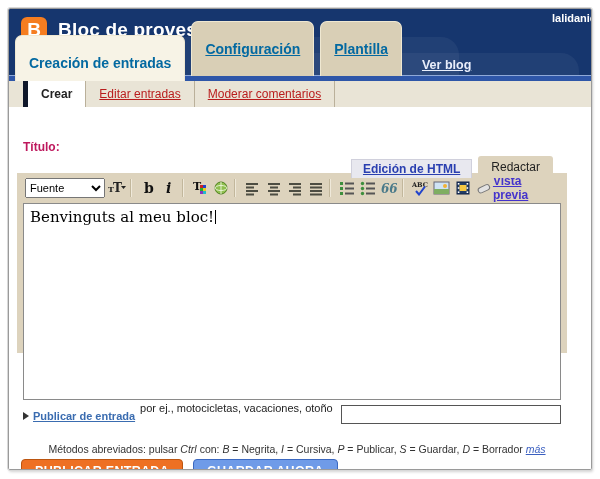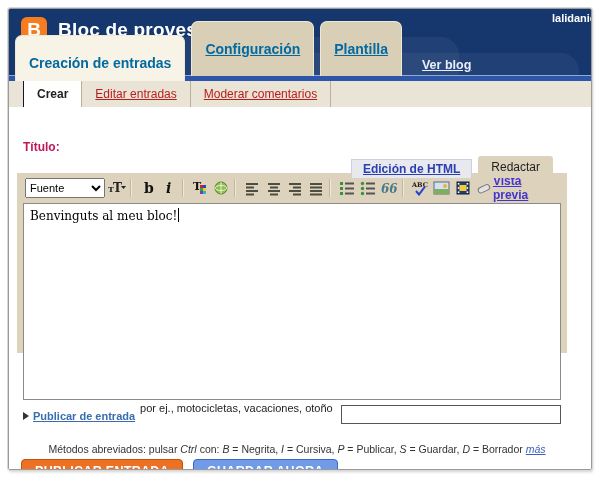--- a/index.html
+++ b/index.html
@@ -19,41 +19,41 @@
   .accent{position:absolute;left:0;right:0;bottom:0;height:5px;background:#2e56a8;border-top:1px solid #8fa9d8;z-index:1;}
   .tabs{position:absolute;left:6px;bottom:0;right:0;display:flex;align-items:flex-end;z-index:2;}
   .tab{font-size:14px;font-weight:bold;color:#0369a1;padding:19px 13px;margin-right:6px;white-space:nowrap;
        background:#d9cfb6;border:1px solid #efe8d2;border-bottom:none;border-radius:7px 7px 0 0;margin-bottom:5px;cursor:pointer;}
   .tab .u{text-decoration:underline;}
   .tab.active{background:#f7f3e6;margin-bottom:0;padding-bottom:10px;}
   .viewblog{font-size:12.5px;font-weight:bold;color:#e9eefb;text-decoration:underline;margin:0 0 9px 14px;cursor:pointer;}
   
   .subnav{position:absolute;left:0;top:72px;right:0;height:26px;background:#e9e4d6;display:flex;align-items:stretch;padding-left:14px;}
   .subitem{display:flex;align-items:center;padding:0 13px;font-size:12px;border-right:1px solid #bab09a;cursor:pointer;}
-  .subitem:first-child{border-left:1px solid #0f172a;}
+  .subitem:first-child{border-left:5px solid #0f172a;}
   .subitem.active{background:#ffffff;font-weight:bold;color:#222;}
   .subitem a,.sublink{color:#b91c1c;font-weight:normal;text-decoration:underline;}
   
   .content{position:absolute;left:0;top:98px;right:0;bottom:0;background:#fff;}
   .titulo-row{position:absolute;left:14px;top:33px;display:flex;align-items:center;}
   .titulo-label{font-size:12px;font-weight:bold;color:#be185d;}
   .titulo-input{margin-left:7px;width:228px;height:15px;border:1px solid #767676;font-size:12px;padding:1px 3px;font-family:"Liberation Sans",sans-serif;}
   .mode-tabs{position:absolute;right:38px;top:49px;display:flex;align-items:flex-end;z-index:3;}
   .htmltab{background:#e8e8ef;border:1px solid #d0d0dc;border-bottom:none;padding:2px 11px;font-size:12px;font-weight:bold;
            color:#2a3fb0;text-decoration:underline;cursor:pointer;}
   .composetab{background:#ddd3bd;padding:4px 13px;font-size:12px;color:#222;margin-left:6px;border-radius:3px 3px 0 0;cursor:pointer;}
   
   .panel{position:absolute;left:8px;top:66px;right:24px;height:180px;background:#ddd3bd;}
   .toolbar{height:30px;display:flex;align-items:center;padding:0 8px;}
   .font-select{width:92px;height:20px;font-size:11px;font-family:"Liberation Sans",sans-serif;}
   .tbtn{width:21px;height:20px;display:flex;align-items:center;justify-content:center;margin-left:3px;cursor:pointer;border-radius:2px;}
   .sep{width:1px;height:18px;background:#c2b79c;border-right:1px solid #efe9da;margin:0 4px;}
   .preview{margin-left:auto;margin-right:8px;font-size:12px;font-weight:bold;color:#4433cc;text-decoration:underline;cursor:pointer;}
   .editor{margin:0 6px;background:#fff;border:1px solid #8a8a8a;height:187px;padding:4px 6px;
-          font-family:"DejaVu Serif",serif;font-size:12px;color:#000;cursor:text;}
+          font-family:"DejaVu Serif",serif;font-size:15px;color:#000;cursor:text;}
   .caret{display:inline-block;width:1px;height:14px;background:#000;margin-left:1px;vertical-align:-2px;}
   .options-row{display:flex;align-items:flex-start;padding:2px 6px 0 6px;font-size:11px;}
   .optleft{display:flex;align-items:center;margin-top:8px;white-space:nowrap;}
   .tri{width:0;height:0;border-left:6px solid #333;border-top:4px solid transparent;border-bottom:4px solid transparent;margin-right:4px;}
   .optlink{color:#3a6cb0;font-weight:bold;text-decoration:underline;cursor:pointer;}
   .labels-block{margin-left:5px;line-height:1.15;color:#222;white-space:nowrap;}
   .labels-head{font-weight:bold;}
   .labels-input{flex:1;margin-left:8px;margin-top:3px;height:15px;border:1px solid #555;font-size:11px;min-width:120px;}
   
   .shortcuts{position:absolute;left:0;right:14px;top:336px;text-align:center;font-size:10.5px;color:#333;white-space:nowrap;padding-left:8px;}

